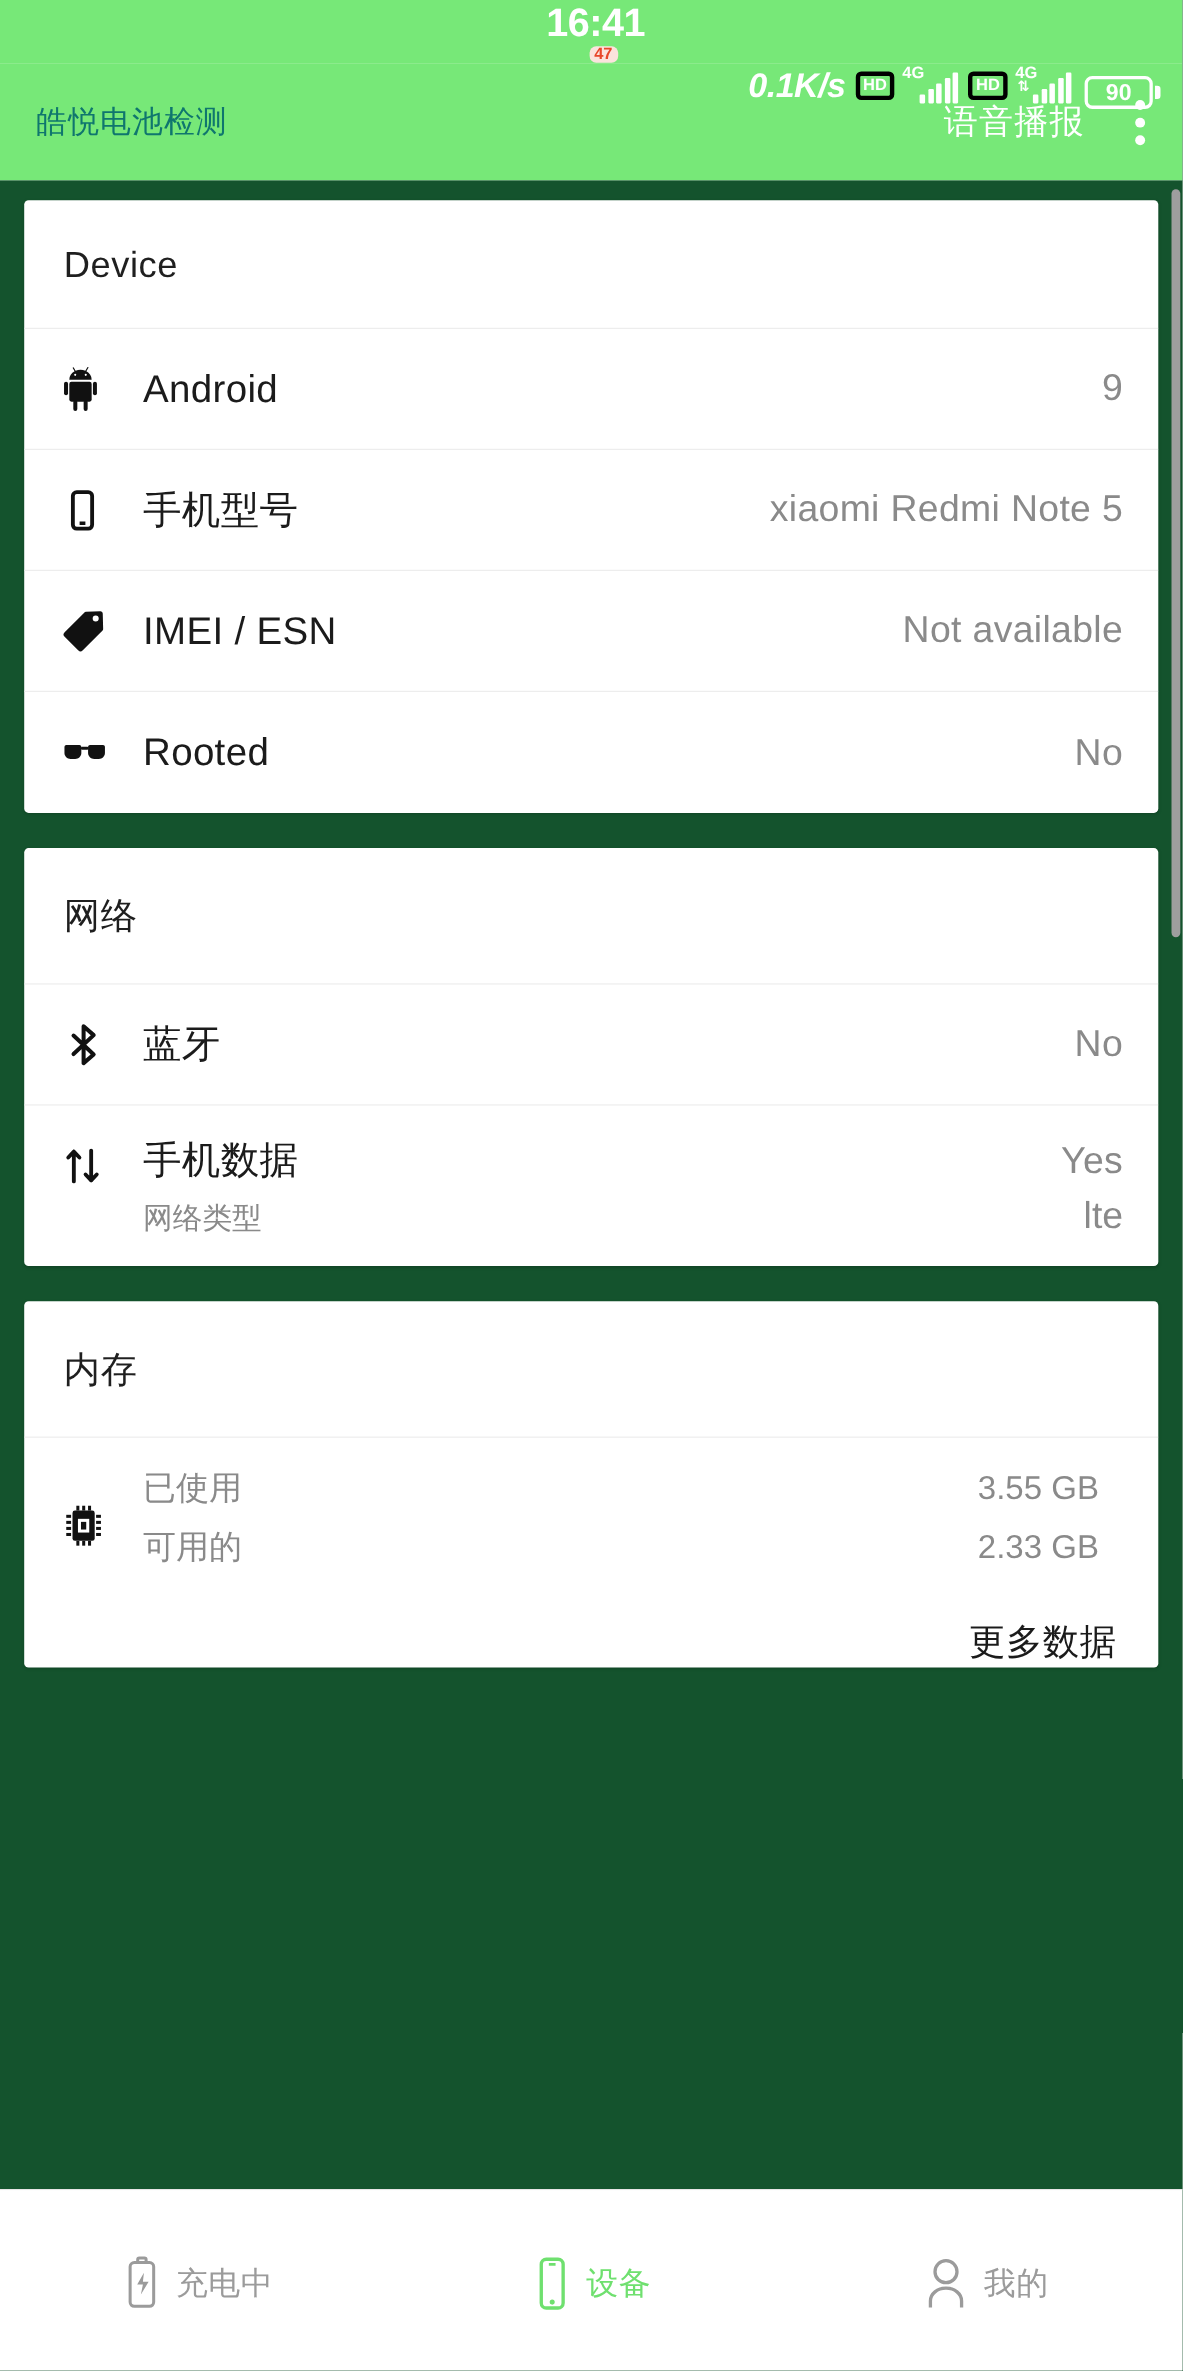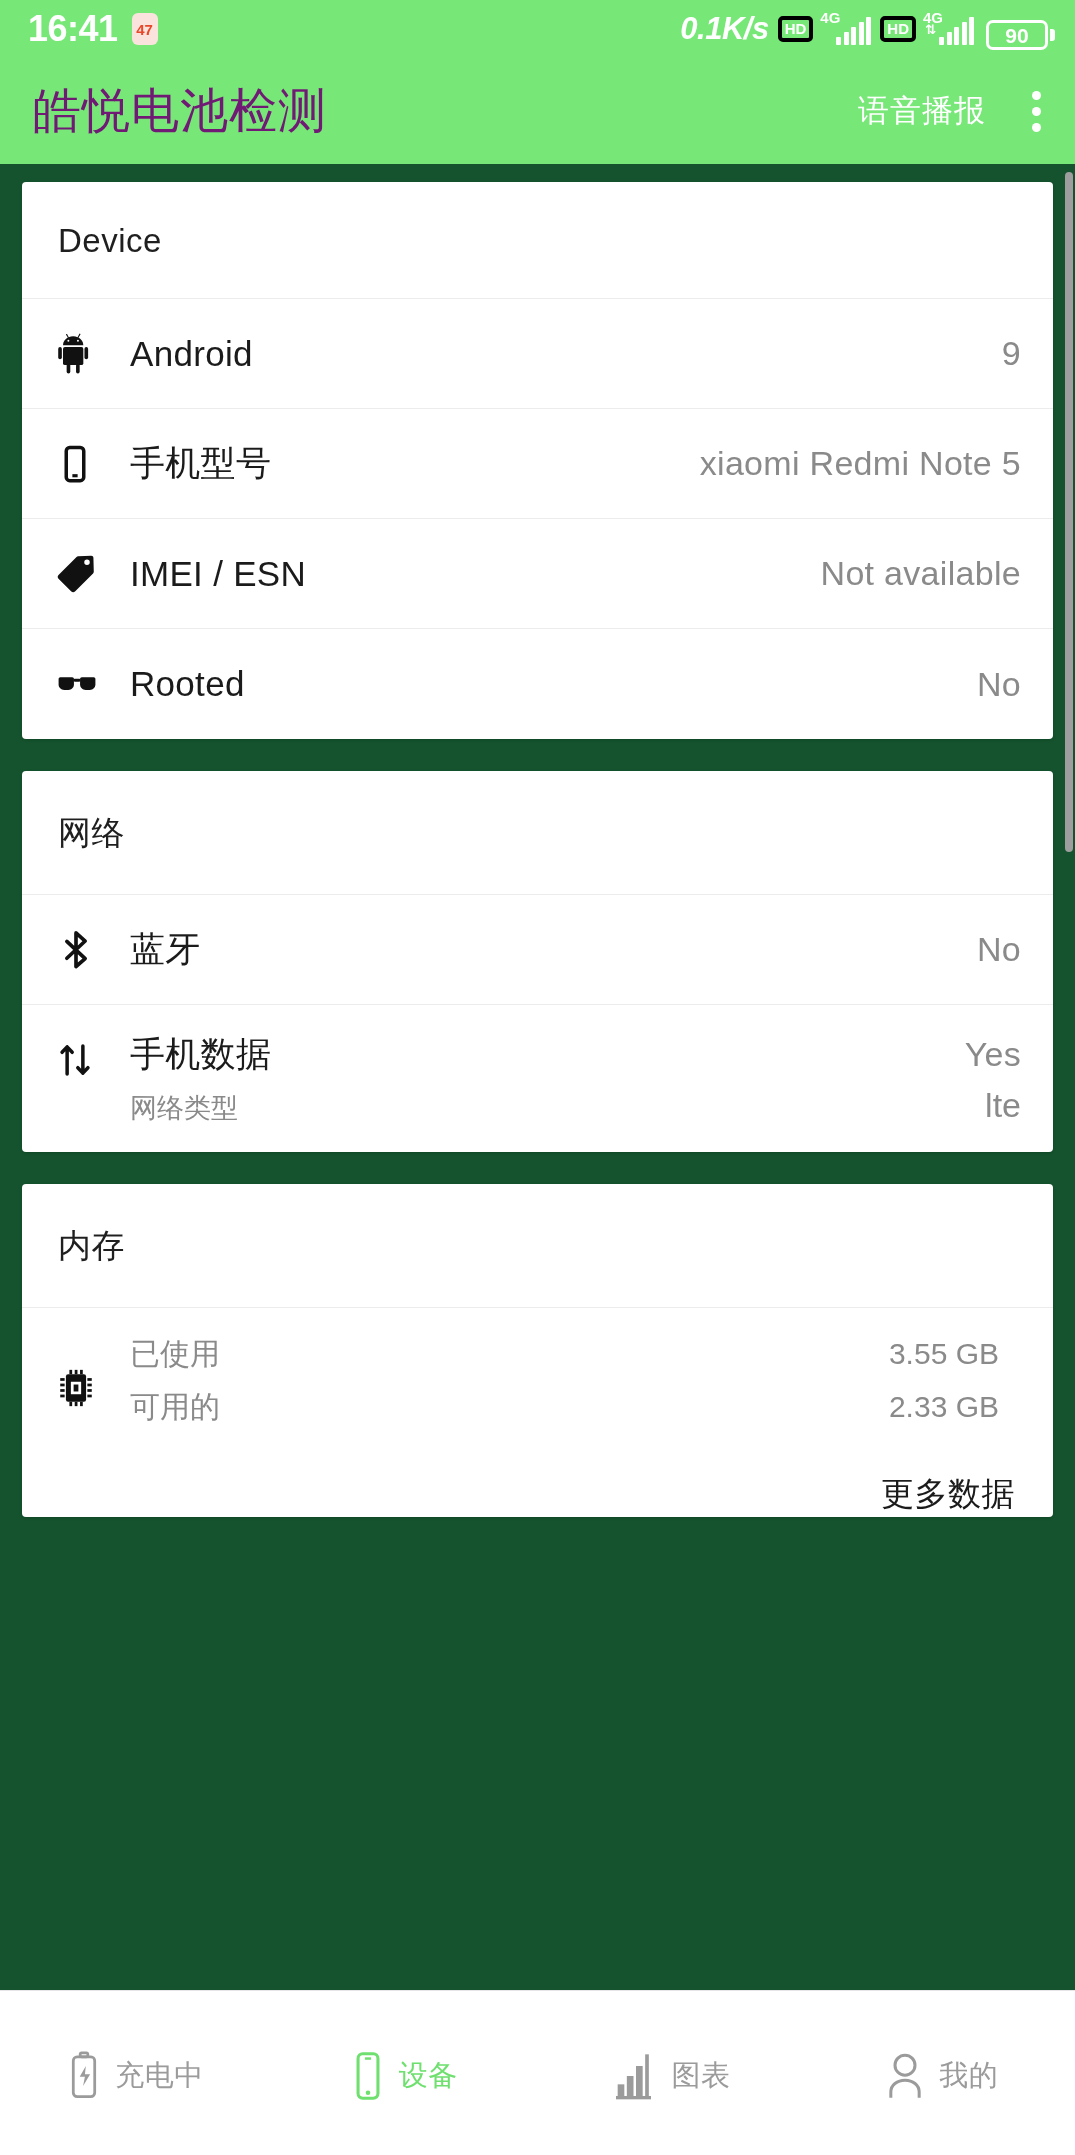--- a/index.html
+++ b/index.html
@@ -12,20 +12,21 @@
   }
 
   
   .statusbar {
     height:58px;
     background:#77E878;
     display:flex;
     align-items:center;
     padding:0 20px 0 28px;
     color:#ffffff;
+    flex-direction:column;
   }
   .sb-time { font-size:36px; font-weight:700; letter-spacing:-0.5px; }
   .sb-notif {
     margin-left:14px;
     width:26px; height:32px;
     background:#fbe3dd;
     border-radius:6px;
     display:flex; align-items:center; justify-content:center;
     color:#e8472a; font-size:15px; font-weight:700;
     line-height:1;
@@ -69,22 +70,22 @@
 
   
   .toolbar {
     height:106px;
     background:#77E878;
     display:flex;
     align-items:center;
     padding:0 22px 0 33px;
   }
   .app-title {
-    color:#701a75;
-    font-size:48px;
+    color:#0f766e;
+    font-size:28px;
     letter-spacing:1px;
   }
   .tb-action {
     margin-left:auto;
     color:#ffffff;
     font-size:31px;
     letter-spacing:1px;
   }
   .overflow {
     margin-left:42px; margin-right:8px;
@@ -414,32 +415,20 @@
     <span class="nav-icon">
       <svg width="38" height="52" viewBox="0 0 24 34" fill="none" stroke="currentColor" stroke-width="2">
         <rect x="5.5" y="2.5" width="13" height="29" rx="3"></rect>
         <line x1="10" y1="5.6" x2="14" y2="5.6" stroke-width="1.6"></line>
         <circle cx="12" cy="28" r="1.5" fill="currentColor" stroke="none"></circle>
       </svg>
     </span>
     <span class="nav-label">设备</span>
   </div>
 
-  <div class="navitem">
-    <span class="nav-icon">
-      <svg width="46" height="50" viewBox="0 0 26 30" fill="currentColor">
-        <rect x="2" y="20" width="4" height="7"></rect>
-        <rect x="7.5" y="15" width="4" height="12"></rect>
-        <rect x="13" y="9" width="4" height="18"></rect>
-        <rect x="18.5" y="2" width="2.2" height="25"></rect>
-        <rect x="1" y="27" width="21" height="2"></rect>
-      </svg>
-    </span>
-    <span class="nav-label">图表</span>
-  </div>
 
   <div class="navitem">
     <span class="nav-icon">
       <svg width="44" height="50" viewBox="0 0 26 30" fill="none" stroke="currentColor" stroke-width="1.8">
         <circle cx="13" cy="8.5" r="6"></circle>
         <path d="M4.5 28v-3.5c0-4 3.8-7 8.5-7s8.5 3 8.5 7V28"></path>
       </svg>
     </span>
     <span class="nav-label">我的</span>
   </div>

